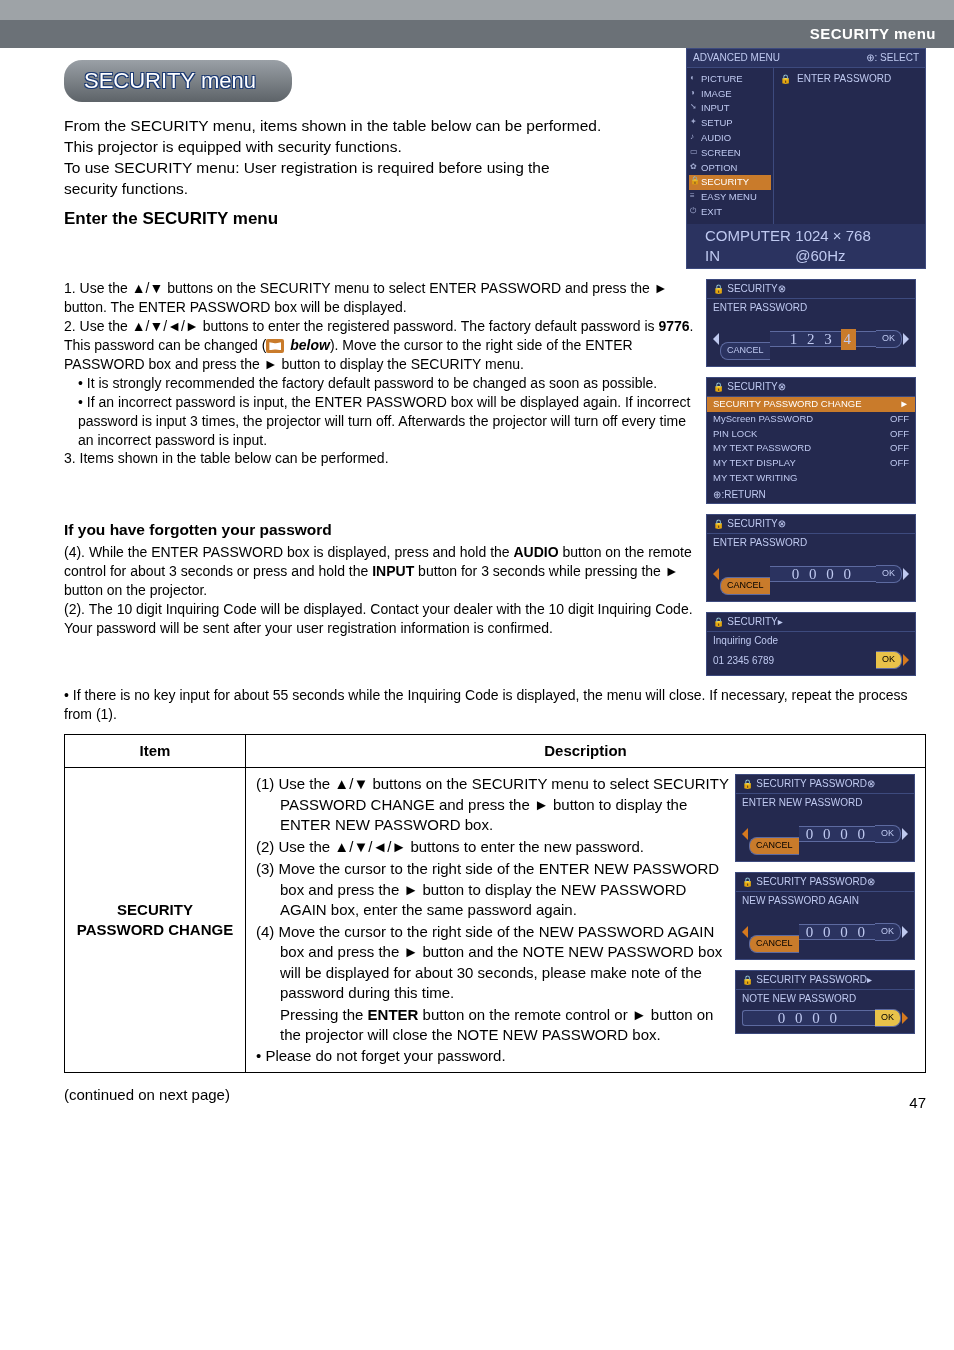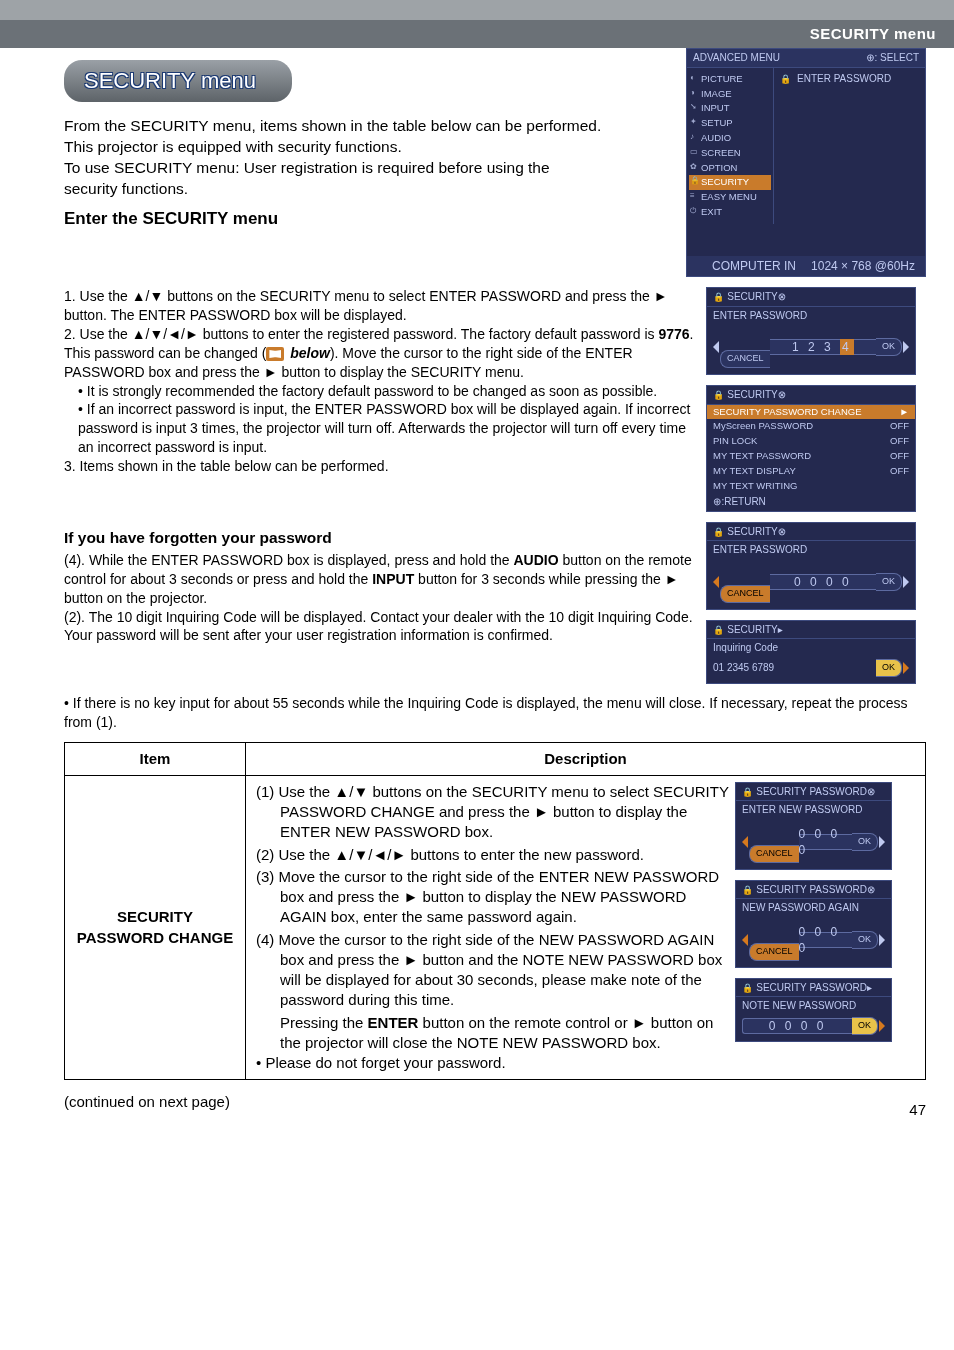--- a/index.html
+++ b/index.html
@@ -92,24 +92,23 @@
     border-right: 1px solid #3d4a7e;
   }
   .osd .osd-nav div { padding: 1px 2px 1px 12px; position: relative; font-size:9.5px; }
   .osd .osd-nav div .ic { position:absolute; left:1px; top:1px; font-size:8px; opacity:.8;}
   .osd .osd-nav .sel { background: #c97b2b; color: #fff; }
   .osd .osd-main { flex: 1; padding: 4px 6px; }
   .osd .lock { color: #e6b05e; font-size: 9px; margin-right: 3px; }
   .osd .osd-foot {
     display: flex;
     justify-content: space-between;
-    padding: 2px 10px;
+    padding: 2px 18px;
     background: #2b3360;
-    font-size: 12px;
-    margin-top: 32px;
+    font-size: 15px;
   }
 
   .osd-small { width: 210px; }
   .osd-small .titlebar {
     display: flex; justify-content: flex-start; align-items: center;
     padding: 2px 6px; font-size: 10px;
     border-bottom: 1px solid #3d4a7e;
   }
   .osd-small .titlebar .tico { color: #e6b05e; font-size: 9px; margin-right:3px; }
   .osd-small .label { padding: 2px 6px; font-size: 10px; }
@@ -142,21 +141,21 @@
   .arrow-r { border-top: 6px solid transparent; border-bottom: 6px solid transparent; border-left: 6px solid #bfc9f0; margin-left:1px;}
   .arrow-l.o { border-right-color:#d6791e; }
   .arrow-r.o { border-left-color:#d6791e; }
   .digits {
     flex: 1;
     background: #2b3360;
     border: 1px solid #5d6aa0;
     border-left: none; border-right: none;
     height: 14px;
     display: flex; align-items: center; justify-content: center;
-    letter-spacing: 3px; font-size: 12px;
+    letter-spacing: 3px; font-size: 15px; font-family: Liberation Serif, serif;
   }
   .digits .cur { background:#c97b2b; padding:0 2px; }
 
   .list-row { display:flex; justify-content:space-between; padding:1px 6px; font-size:9.5px; }
   .list-row.sel { background:#c97b2b; color:#fff; }
 
   
   table.def {
     border-collapse: collapse;
     width: 100%;
@@ -165,21 +164,21 @@
   }
   table.def th, table.def td {
     border: 1px solid #000;
     padding: 6px 10px;
     vertical-align: middle;
   }
   table.def th { text-align: center; font-weight: bold; }
   .desc-cell ol { margin:0; padding:0; list-style:none; }
   .desc-cell ol li { margin-bottom:2px; padding-left: 24px; text-indent:-24px;}
   .desc-cell .inline-osd { float:right; width:180px; margin:0 0 6px 6px; }
-  .desc-cell .inline-osd .osd-small { width: 157px; }
+  .desc-cell .inline-osd .osd-small { width: 180px; }
 
   .cont { margin-top: 12px; font-size: 15px; }
   .pgnum { position: absolute; bottom: 2px; right: 28px; font-size: 15px; }
   .block { max-width: 660px; }
   .clearfix::after { content: ""; display: table; clear: both; }
 </style>
 </head>
 <body>
 
 <div class="topbar"></div>

